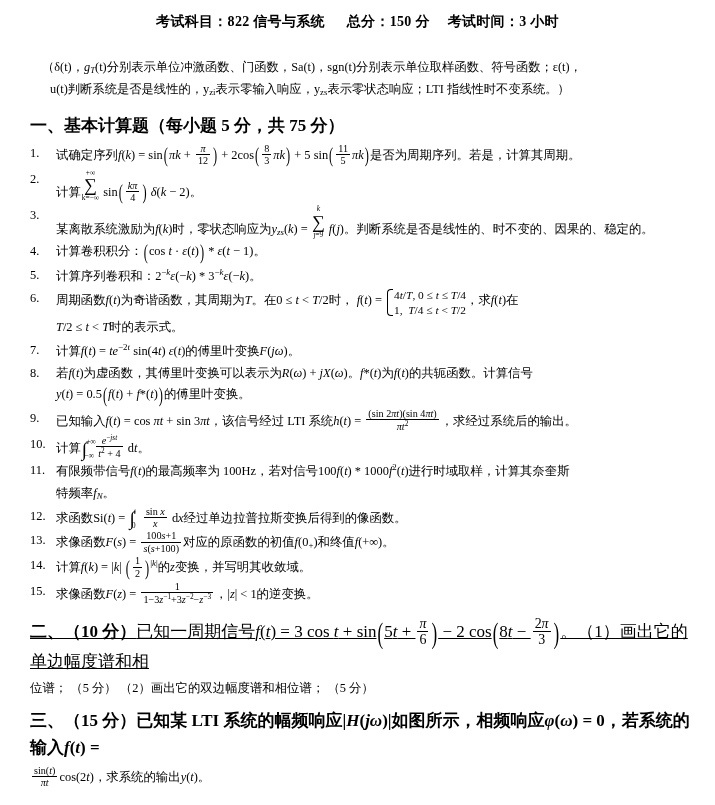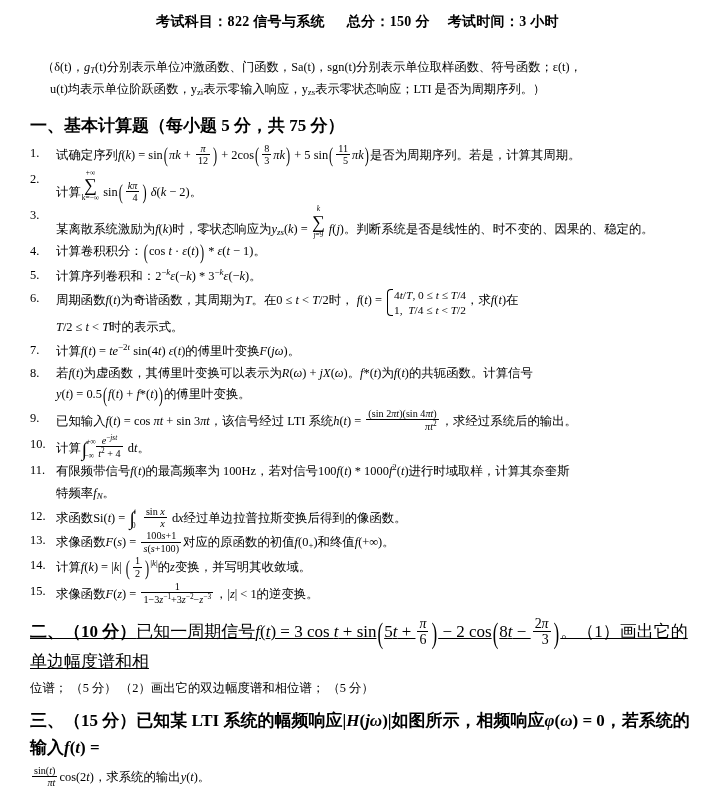--- a/index.html
+++ b/index.html
@@ -82,21 +82,21 @@
   .mi { font-style: italic; font-family: "Liberation Serif", serif; }
   .frac {
     display: inline-block;
     vertical-align: -0.52em;
     text-align: center;
     font-size: 0.82em;
     line-height: 1.12;
     margin: 0 2px;
   }
   .frac .num-t { display: block; padding: 0 2px; border-bottom: 1px solid #000; }
-  .frac .den-b { display: block; padding: 0 2px; text-align: right; }
+  .frac .den-b { display: block; padding: 0 2px; }
   .sup { font-size: 0.72em; vertical-align: 0.55em; }
   .sub { font-size: 0.72em; vertical-align: -0.28em; }
   .sumwrap {
     display: inline-block;
     text-align: center;
     vertical-align: -0.34em;
     line-height: 1;
     margin: 0 1px;
   }
   .sumwrap .top { display:block; font-size: 0.6em; }
@@ -150,21 +150,21 @@
     <span>考试科目：</span><span>822  信号与系统</span><span class="hdr-gap-1"></span><span>总分：</span><span>150 分</span><span class="hdr-gap-2"></span><span>考试时间：</span><span>3 小时</span>
   </div>
 
   <div class="content">
 
     <div class="note">
       <div>
         <span>（δ(t)，</span><span class="mi">g</span><span class="sub mi">T</span><span>(t)分别表示单位冲激函数、门函数，Sa(t)，sgn(t)分别表示单位取样函数、符号函数；ε(t)，</span>
       </div>
       <div class="l2">
-        <span>u(t)均表示单位阶跃函数，y</span><span class="sub">zi</span><span>表示零输入响应，y</span><span class="sub">zs</span><span>表示零状态响应；LTI 是否为周期序列。）</span>
+        <span>u(t)判断系统是否是线性的，y</span><span class="sub">zi</span><span>表示零输入响应，y</span><span class="sub">zs</span><span>表示零状态响应；LTI 指线性时不变系统。）</span>
       </div>
     </div>
 
     <div class="sec-title">一、基本计算题（每小题 5 分，共 75 分）</div>
 
     <ol class="qlist">
 
       <li>
         <span class="num">1.</span>
         <span>试确定序列<span class="mi">f</span>(<span class="mi">k</span>) = sin<span class="paren-big">(</span><span class="mi">πk</span> + <span class="frac"><span class="num-t mi">π</span><span class="den-b">12</span></span><span class="paren-big">)</span> + 2cos<span class="paren-big">(</span><span class="frac"><span class="num-t">8</span><span class="den-b">3</span></span><span class="mi">πk</span><span class="paren-big">)</span> + 5 sin<span class="paren-big">(</span><span class="frac"><span class="num-t">11</span><span class="den-b">5</span></span><span class="mi">πk</span><span class="paren-big">)</span>是否为周期序列。若是，计算其周期。</span>

